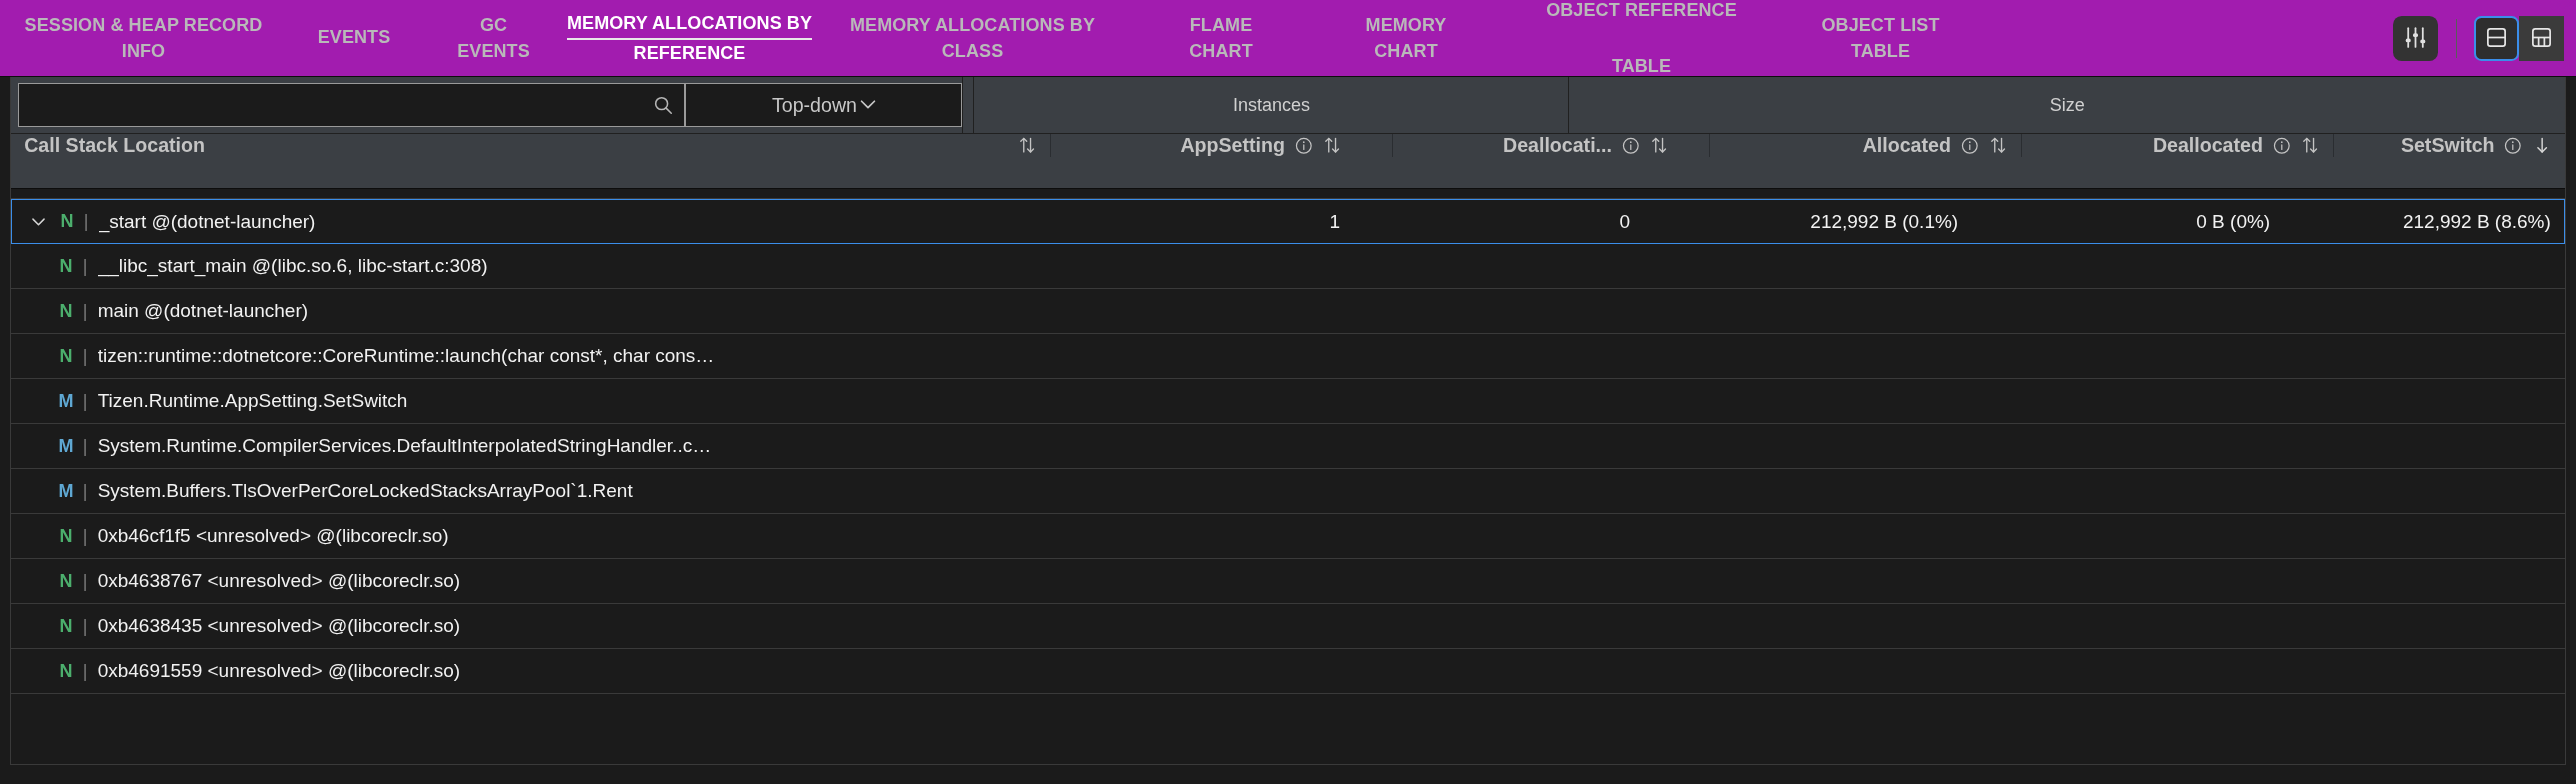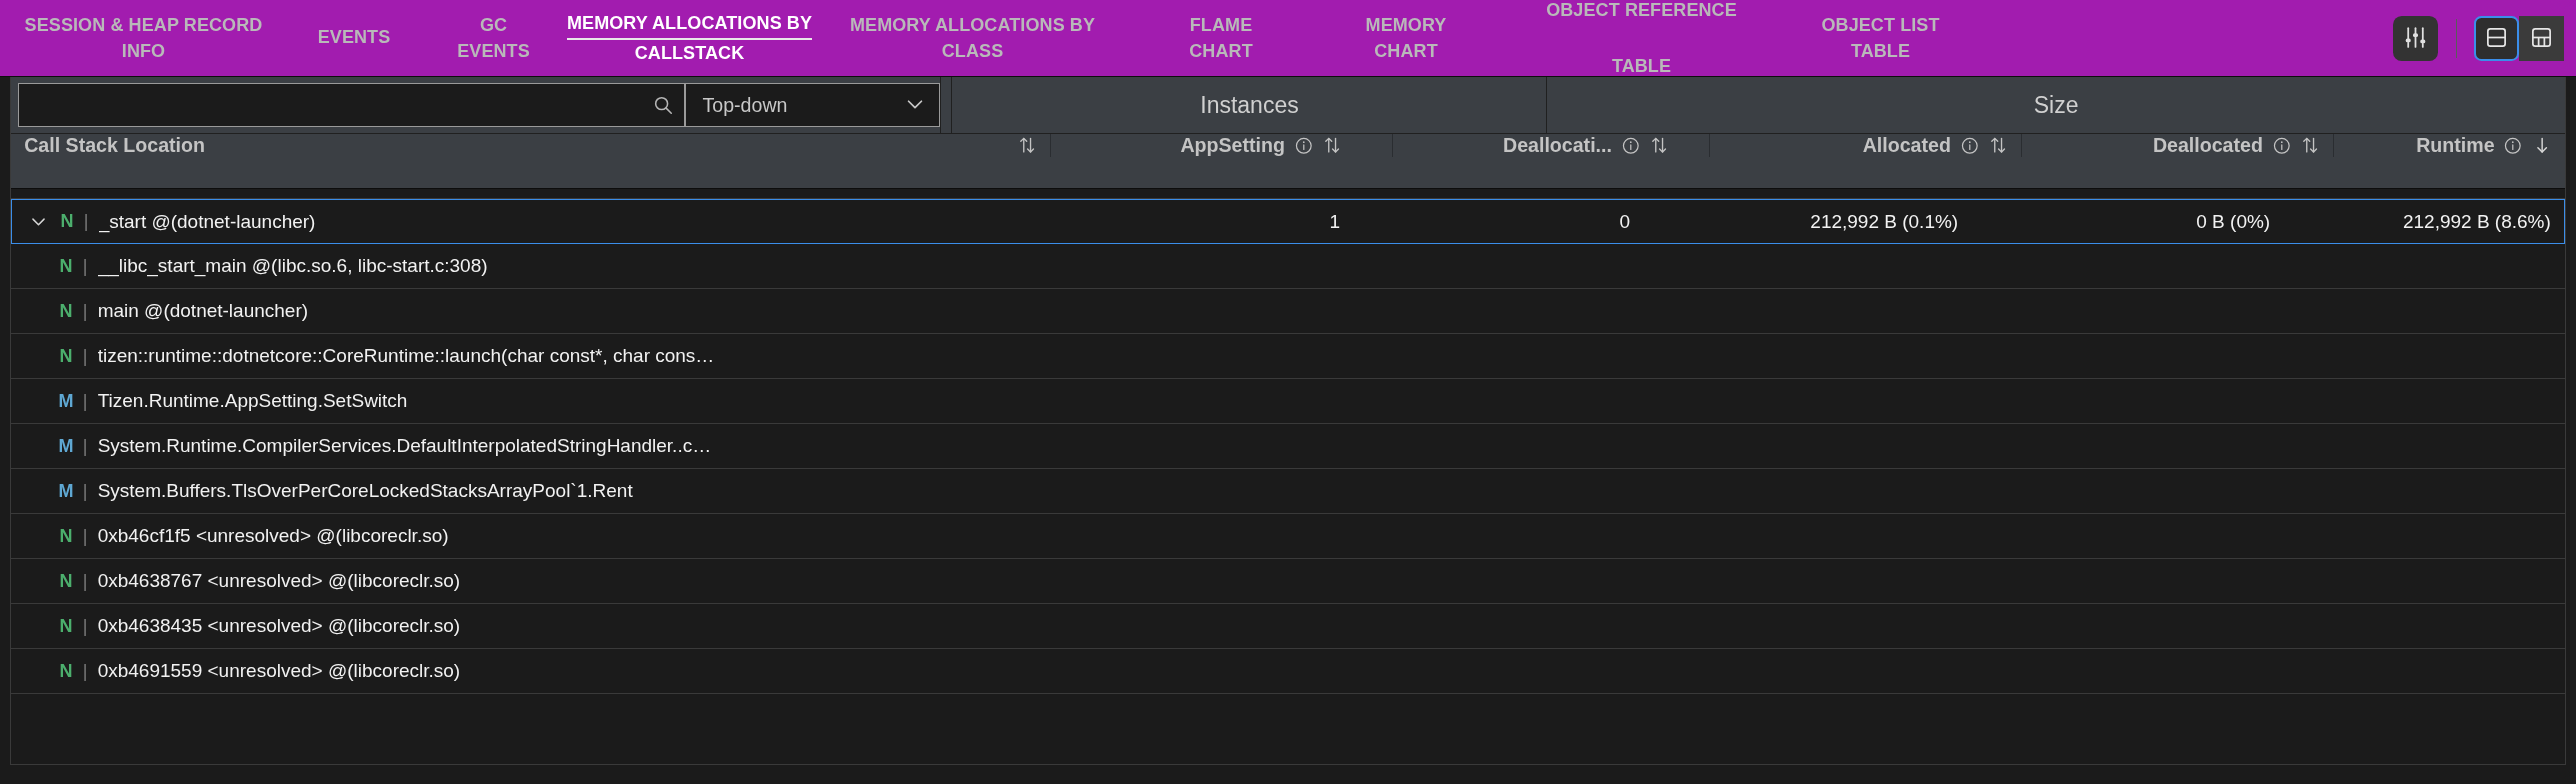--- a/index.html
+++ b/index.html
@@ -121,40 +121,40 @@
     flex: 1 1 auto;
     background: transparent;
     border: none;
     outline: none;
     color: #e0e0e0;
     font-size: 18px;
     font-family: "Liberation Sans", sans-serif;
   }
   .search-ico { flex: 0 0 auto; display: flex; align-items: center; }
   .dropdown {
-    width: 255px;
+    width: 277px;
     margin: 5.8px 0;
     background: #1b1b1b;
     border: 0.7px solid #9a9a9a;
     display: flex;
     align-items: center;
-    justify-content: space-between;
+    justify-content: center;
     padding: 0 13px 0 16px;
     cursor: pointer;
   }
   .dropdown .dval {
     color: #c8c8c8;
     font-size: 19.6px;
   }
   .grp {
     display: flex;
     align-items: center;
     justify-content: center;
     color: #d0d0d0;
-    font-size: 23px;
+    font-size: 18px;
     border-left: 0.7px solid #202020;
   }
   .grp-spacer { flex: 0 0 11px; border-left: 0.7px solid #202020; }
   .grp-instances { flex: 0 0 595px; }
   .grp-size { flex: 1 1 auto; }
 
   
   .colrow {
     display: flex;
     align-items: flex-start;
@@ -250,21 +250,21 @@
       <span class="l2"></span>
     </div>
 
     <div class="tab tab-gcevents">
       <span class="l1">GC</span>
       <span class="l2">EVENTS</span>
     </div>
 
     <div class="tab tab-memalloccs active">
       <span class="l1">MEMORY ALLOCATIONS BY</span>
-      <span class="l2">CALLSTACK</span>
+      <span class="l2">REFERENCE</span>
     </div>
 
     <div class="tab tab-memalloccls">
       <span class="l1">MEMORY ALLOCATIONS BY</span>
       <span class="l2">CLASS</span>
     </div>
 
     <div class="tab tab-flame">
       <span class="l1">FLAME</span>
       <span class="l2">CHART</span>
@@ -440,21 +440,21 @@
         <svg width="20.3" height="20.3" viewBox="0 0 24 24" fill="none" stroke="#c4c4c4" stroke-width="1.6" stroke-linecap="round" stroke-linejoin="round">
           <line x1="8" y1="20" x2="8" y2="4"></line>
             <polyline points="4.5,7.5 8,4 11.5,7.5"></polyline>
           <line x1="16" y1="4" x2="16" y2="20"></line>
             <polyline points="12.5,16.5 16,20 19.5,16.5"></polyline>
         </svg>
       </span>
     </div>
 
     <div class="col num col-consumed">
-      <span>Runtime</span>
+      <span>SetSwitch</span>
       <span class="info-ico">
         <svg width="19.6" height="19.6" viewBox="0 0 24 24" fill="none" stroke="#c4c4c4" stroke-width="1.5">
           <circle cx="12" cy="12" r="9"></circle>
             <line x1="12" y1="11" x2="12" y2="16.5" stroke-linecap="round"></line>
           <circle cx="12" cy="7.6" r="1.05" fill="#c4c4c4" stroke="none"></circle>
         </svg>
       </span>
       <span class="sort-ico">
         <svg width="20.3" height="20.3" viewBox="0 0 24 24" fill="none" stroke="#d8d8d8" stroke-width="1.7" stroke-linecap="round" stroke-linejoin="round">
           <line x1="12" y1="4" x2="12" y2="20"></line>

